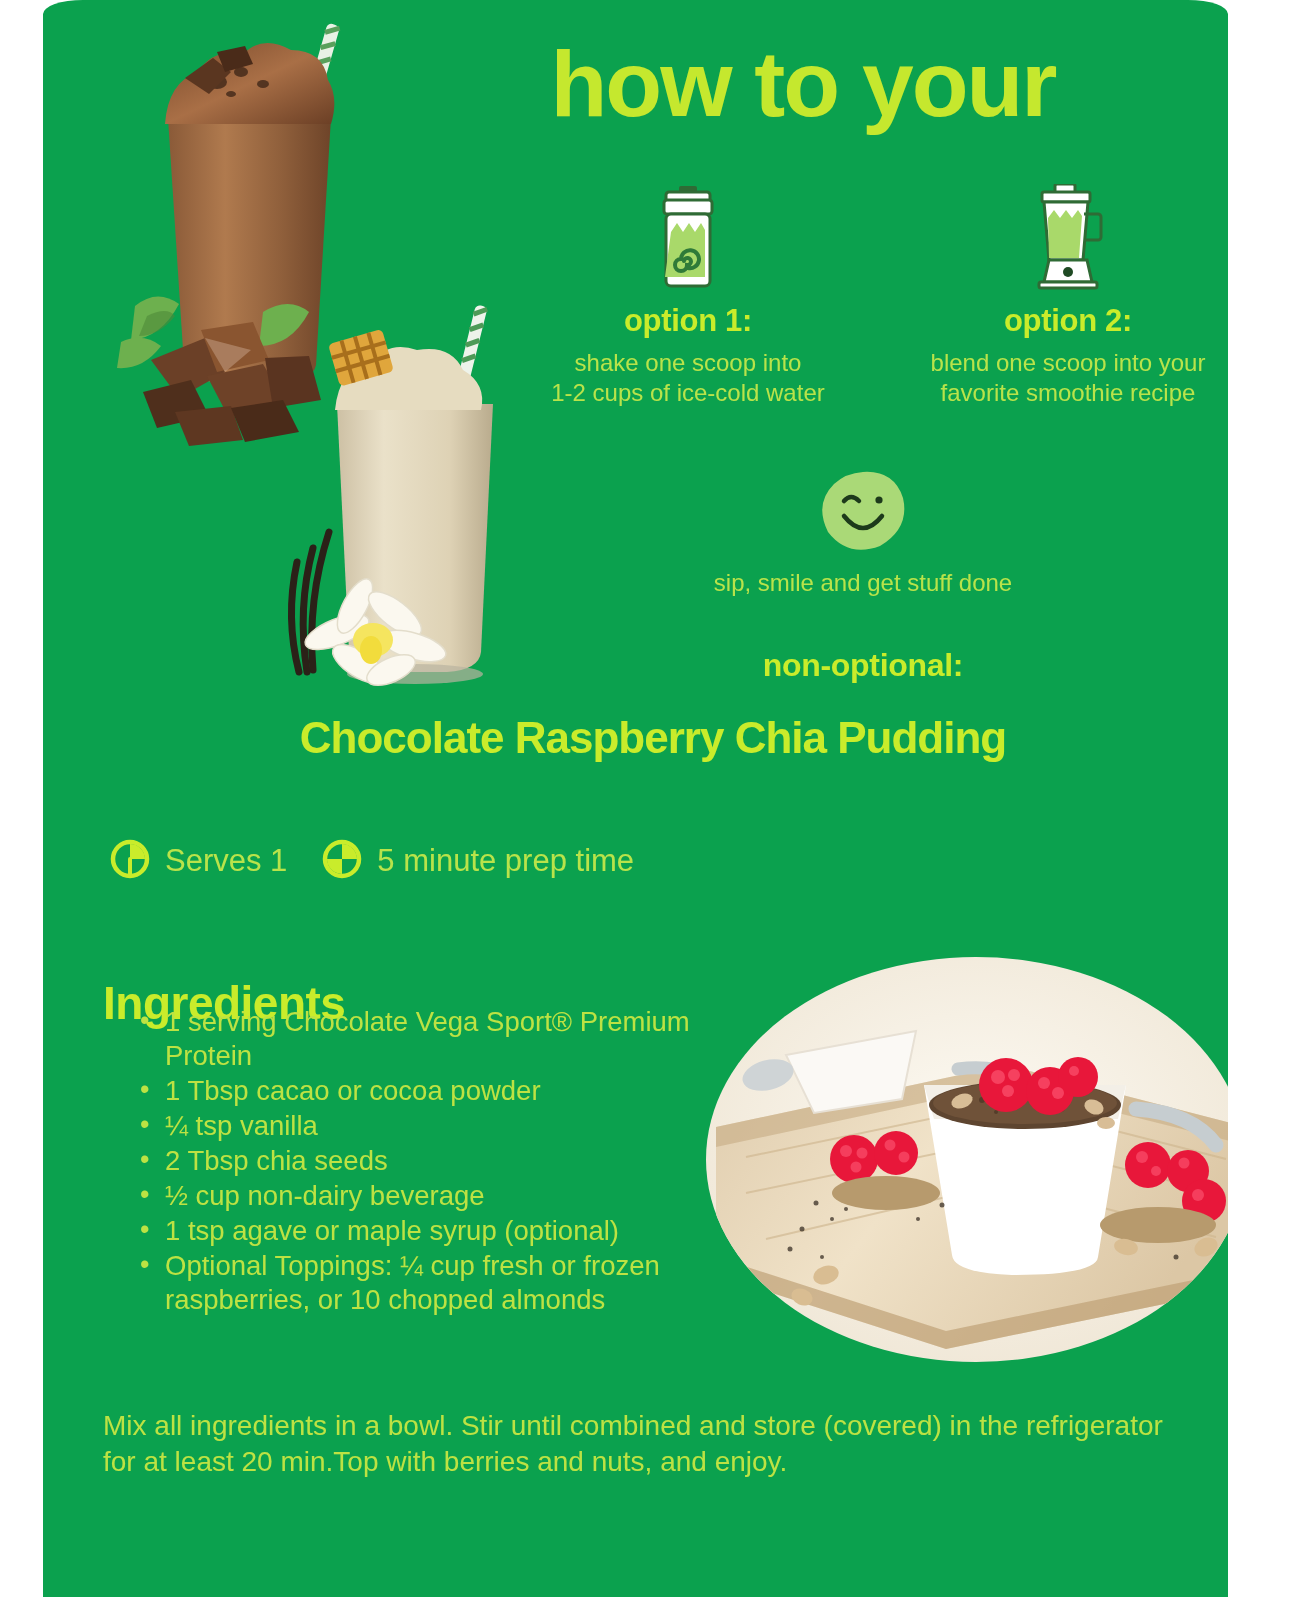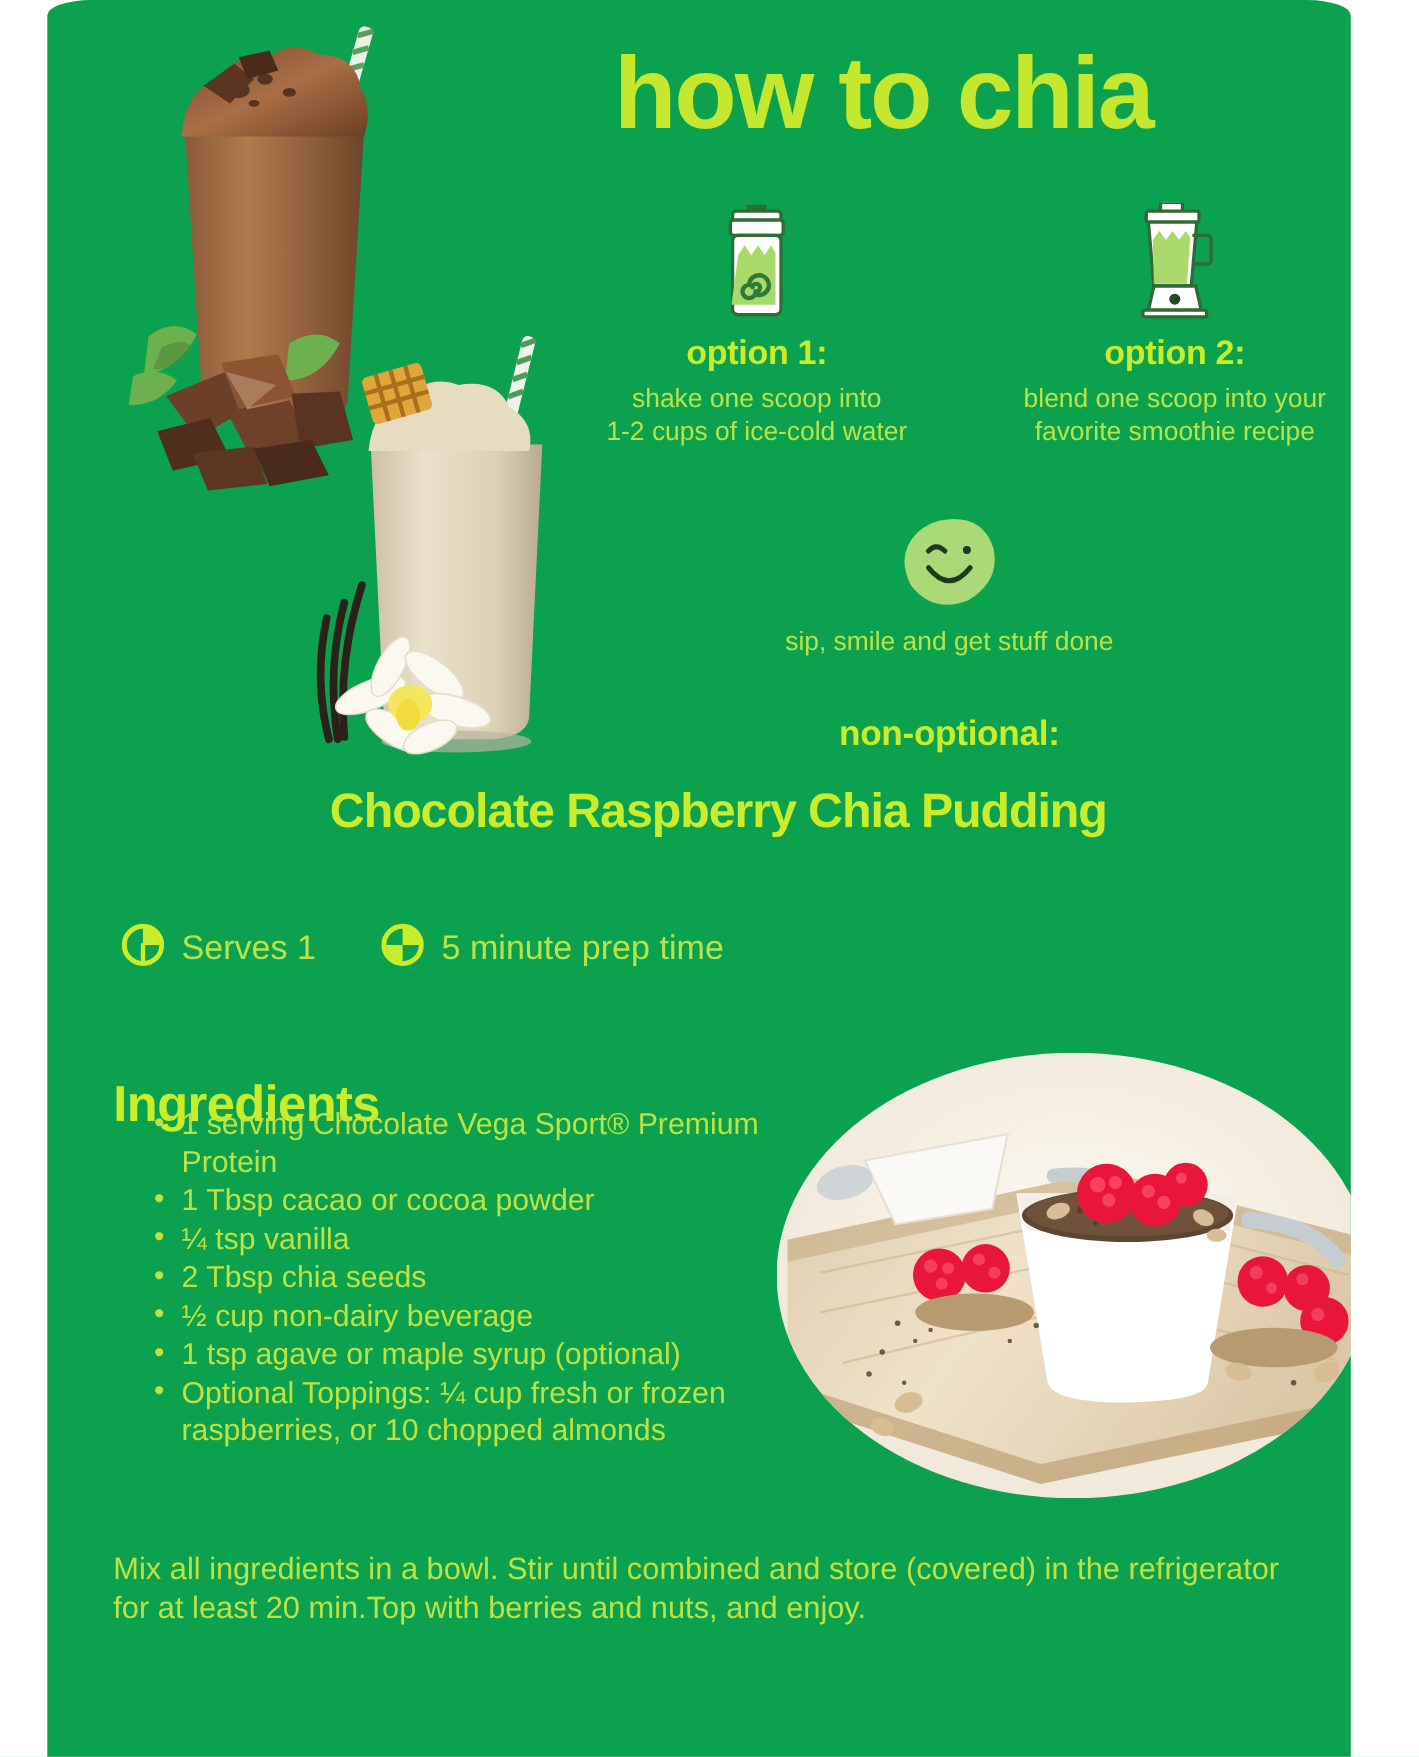--- a/index.html
+++ b/index.html
@@ -39,21 +39,21 @@
   #nonopt-desc{ font-size:24px; color:#B9E34A; margin-top:13px; }
 
   
   #recipe-title{
     position:absolute; left:60px; top:713px; width:1100px;
     text-align:center; font-size:44px; font-weight:bold;
     color:#C9EC2B; letter-spacing:-1px;
   }
 
   
-  #meta-row{ position:absolute; left:66px; top:838px; display:flex; align-items:center; gap:58px; }
+  #meta-row{ position:absolute; left:66px; top:838px; display:flex; align-items:center; gap:34px; }
   .meta-item{ display:flex; align-items:center; gap:14px; }
   .meta-text{ font-size:31px; color:#B9E34A; }
 
   
   .section-head{
     position:absolute; font-size:46px; font-weight:bold;
     color:#C9EC2B; letter-spacing:-0.5px;
   }
   #ingredients-head{ left:60px; top:936px;margin-top:40px; }
   #prep-head{ left:60px; top:1341px; }
@@ -190,21 +190,21 @@
           <ellipse cx="40" cy="10" rx="34" ry="13" transform="rotate(16 40 10)"></ellipse>
           <ellipse cx="-14" cy="28" rx="30" ry="13" transform="rotate(32 -14 28)"></ellipse>
           <ellipse cx="18" cy="34" rx="26" ry="12" transform="rotate(-24 18 34)"></ellipse>
         </g>
         <ellipse cx="0" cy="4" rx="20" ry="17" fill="#f5e55f"></ellipse>
         <ellipse cx="-2" cy="14" rx="11" ry="14" fill="#f2dc3c"></ellipse>
       </g>
     </svg>
   </div>
 
-  <div id="headline">how to chia</div>
+  <div id="headline">how to your</div>
 
   <div id="option1-block" class="option-block">
     <div class="icon-wrap">
       <svg width="72" height="104" viewBox="0 0 72 104">
         <rect x="27" y="0" width="18" height="8" rx="2" fill="#2f6b35"></rect>
         <rect x="14" y="6" width="44" height="10" rx="3" fill="#ffffff" stroke="#2f6b35" stroke-width="3"></rect>
         <rect x="12" y="14" width="48" height="14" rx="3" fill="#ffffff" stroke="#2f6b35" stroke-width="3"></rect>
         <rect x="14" y="28" width="44" height="72" rx="5" fill="#ffffff" stroke="#2f6b35" stroke-width="3"></rect>
         <path d="M19 46 l6 -9 l6 9 l6 -9 l6 9 l6 -9 l4 7 v47 h-40 Z" fill="#a9d96a"></path>
         <g fill="none" stroke="#2f7a38" stroke-width="4" stroke-linecap="round">

